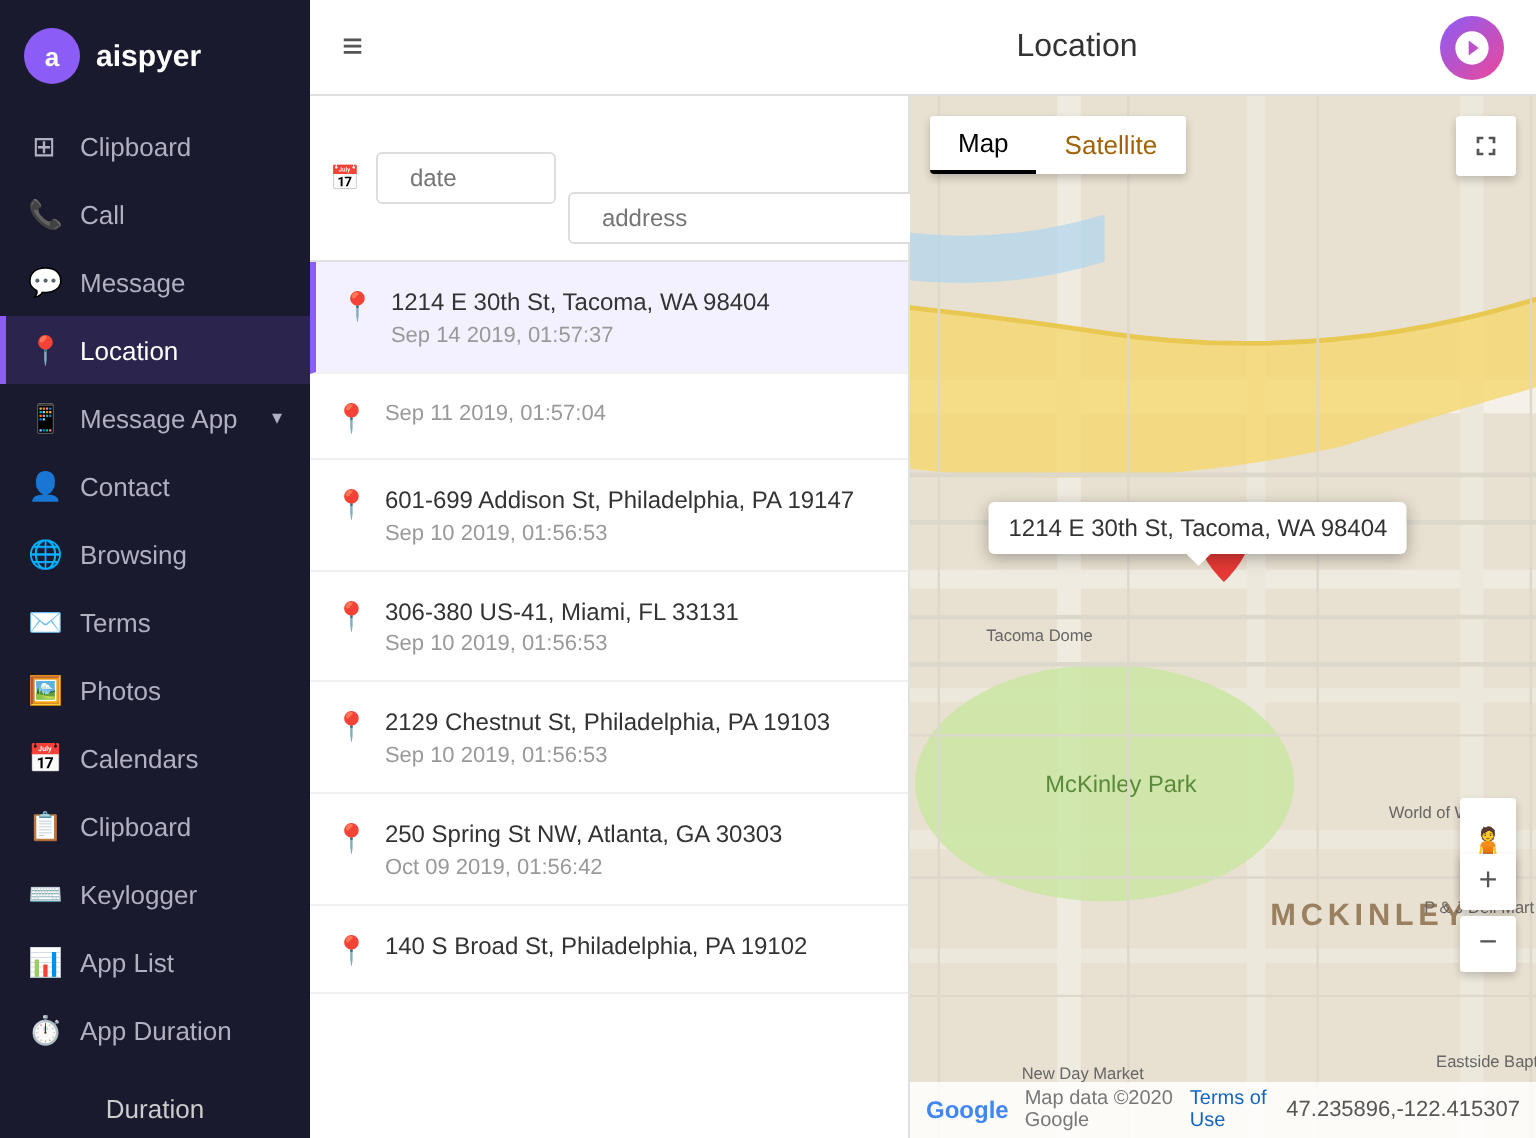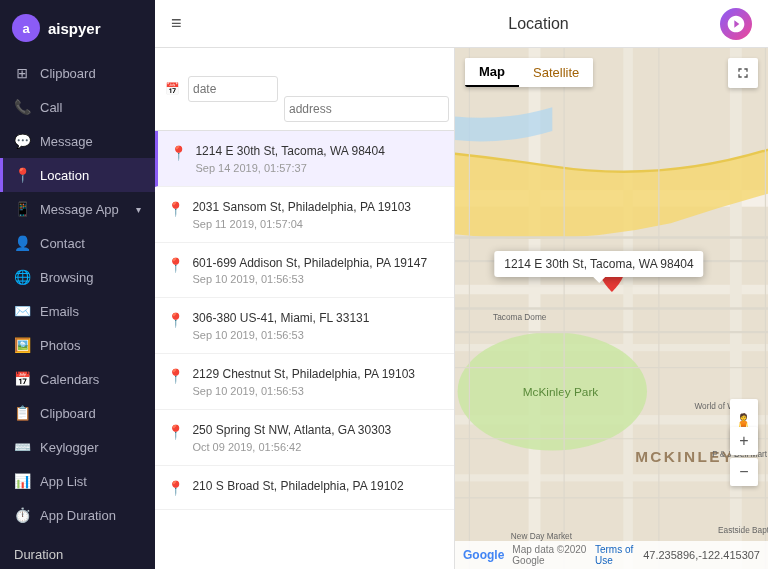--- a/index.html
+++ b/index.html
@@ -95,21 +95,21 @@
     #filter-bar {
       display: flex;
       align-items: center;
       padding: 8px 10px;
       border-bottom: 1px solid #e0e0e0;
       gap: 6px;
     }
     .filter-input {
       border: 1px solid #ddd;
       border-radius: 3px;
-      padding: 5px 4px;
+      padding: 5px 16px;
       font-size: 12px;
       color: #999;
       background: #fff;
     }
     .filter-input.date-input { width: 90px; }
     .filter-input.address-input { flex: 1; margin-top: 40px; }
     .search-btn {
       background: #fff;
       border: 1px solid #ddd;
       border-radius: 3px;
@@ -154,21 +154,21 @@
       display: flex;
       overflow: hidden;
     }
     .map-tab {
       padding: 6px 14px;
       font-size: 13px;
       cursor: pointer;
       color: #a16207;
       border: none; background: #fff;
     }
-    .map-tab.active { font-weight: 700; color: #000; border-bottom: 2px solid #000; }
+    .map-tab.active { font-weight: 400; color: #000; border-bottom: 2px solid #000; }
 
     
     #fullscreen-btn {
       position: absolute; top: 10px; right: 10px; z-index: 10;
       background: #fff;
       border: none;
       border-radius: 2px;
       box-shadow: 0 2px 4px rgba(0,0,0,0.2);
       width: 30px; height: 30px;
       display: flex; align-items: center; justify-content: center;
@@ -326,21 +326,21 @@
   <div class="sidebar-item">
     <span class="sidebar-icon">👤</span>
     <span>Contact</span>
   </div>
   <div class="sidebar-item">
     <span class="sidebar-icon">🌐</span>
     <span>Browsing</span>
   </div>
   <div class="sidebar-item">
     <span class="sidebar-icon">✉️</span>
-    <span>Emails</span>
+    <span>Terms</span>
   </div>
   <div class="sidebar-item">
     <span class="sidebar-icon">🖼️</span>
     <span>Photos</span>
   </div>
   <div class="sidebar-item">
     <span class="sidebar-icon">📅</span>
     <span>Calendars</span>
   </div>
   <div class="sidebar-item">
@@ -353,21 +353,21 @@
   </div>
   <div class="sidebar-item">
     <span class="sidebar-icon">📊</span>
     <span>App List</span>
   </div>
   <div class="sidebar-item" style="margin-bottom: 0;">
     <span class="sidebar-icon">⏱️</span>
     <span>App Duration</span>
   </div>
 
-  <div id="duration-bar" style="position:relative; width:100%; margin-top:auto;">
+  <div id="duration-bar" style="position:relative; width:100%; margin-top:auto;justify-content:center;">
     <span class="duration-label">Duration</span>
   </div>
 </div>
 
 <div id="main">
 
   <div id="header" style="position:relative;">
     <span class="hamburger">≡</span>
     <span class="header-title" style="position:absolute;left:50%;transform:translateX(-50%);">Location</span>
     <div class="header-avatar" style="margin-left:auto;">
@@ -396,21 +396,20 @@
           <span class="location-pin">📍</span>
           <div class="location-details">
             <div class="location-address">1214 E 30th St, Tacoma, WA 98404</div>
             <div class="location-time">Sep 14 2019, 01:57:37</div>
           </div>
         </div>
 
         <div class="location-item">
           <span class="location-pin">📍</span>
           <div class="location-details">
-            <div class="location-address">2031 Sansom St, Philadelphia, PA 19103</div>
             <div class="location-time">Sep 11 2019, 01:57:04</div>
           </div>
         </div>
 
         <div class="location-item">
           <span class="location-pin">📍</span>
           <div class="location-details">
             <div class="location-address">601-699 Addison St, Philadelphia, PA 19147</div>
             <div class="location-time">Sep 10 2019, 01:56:53</div>
           </div>
@@ -436,21 +435,21 @@
           <span class="location-pin">📍</span>
           <div class="location-details">
             <div class="location-address">250 Spring St NW, Atlanta, GA 30303</div>
             <div class="location-time">Oct 09 2019, 01:56:42</div>
           </div>
         </div>
 
         <div class="location-item">
           <span class="location-pin">📍</span>
           <div class="location-details">
-            <div class="location-address">210 S Broad St, Philadelphia, PA 19102</div>
+            <div class="location-address">140 S Broad St, Philadelphia, PA 19102</div>
             <div class="location-time"></div>
           </div>
         </div>
       </div>
     </div>
 
     <div id="map-area">
 
       <svg id="map-bg" viewBox="0 0 500 440" preserveAspectRatio="xMidYMid slice">
 

